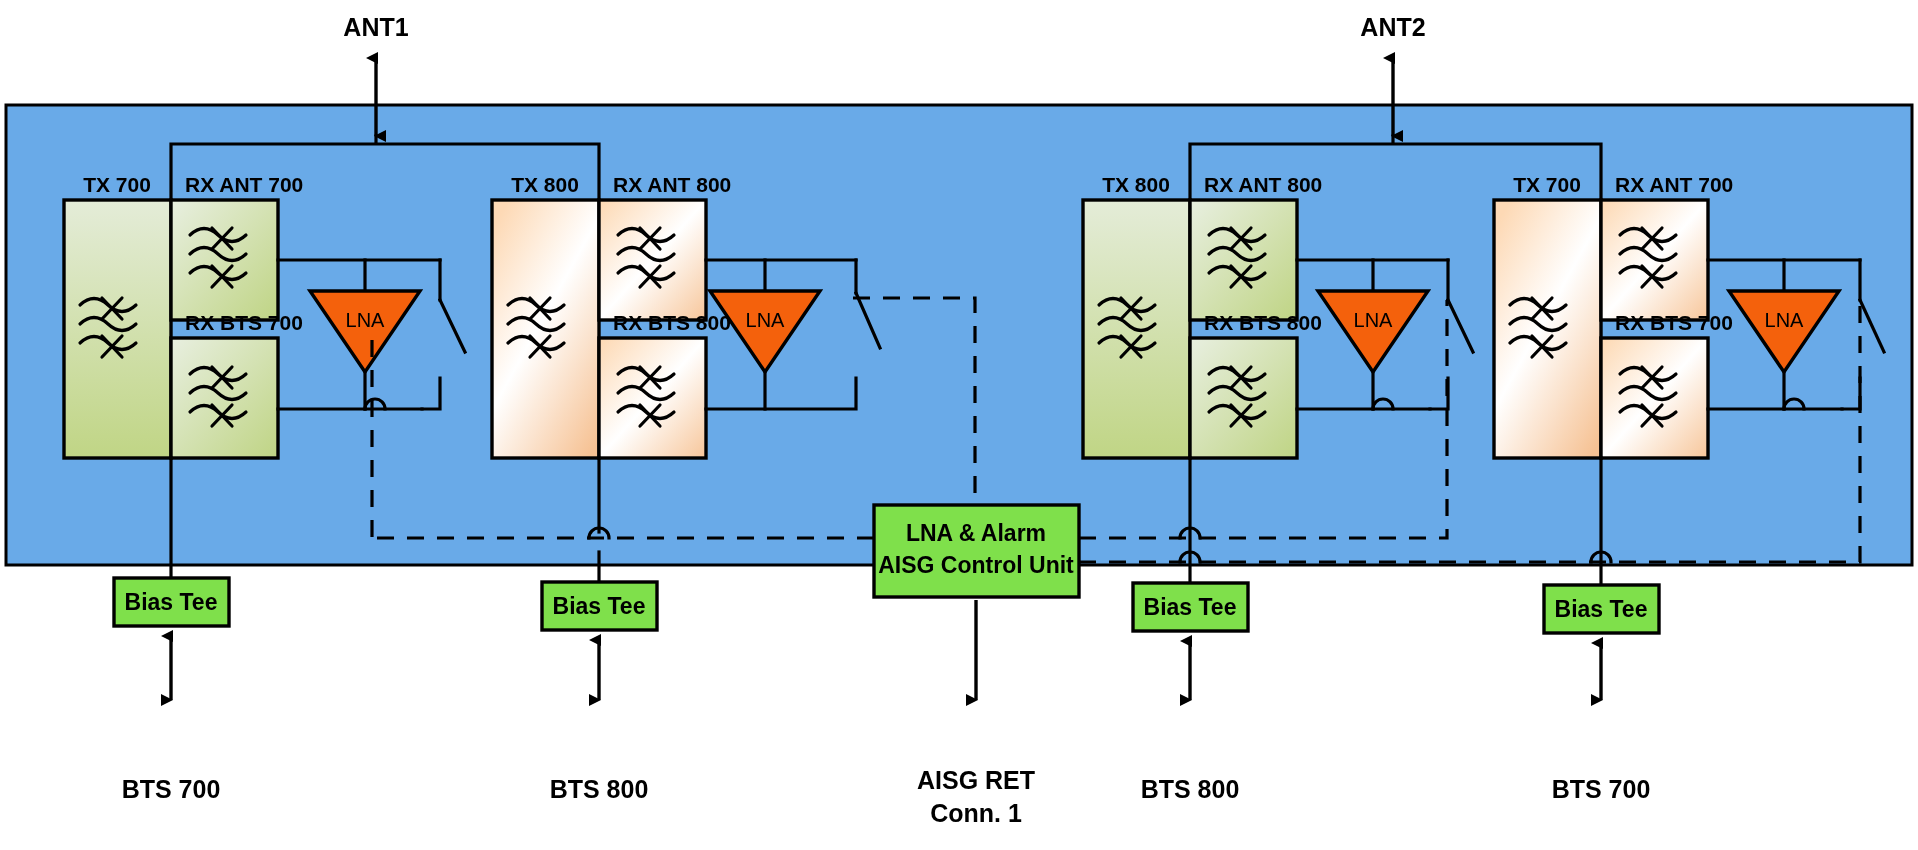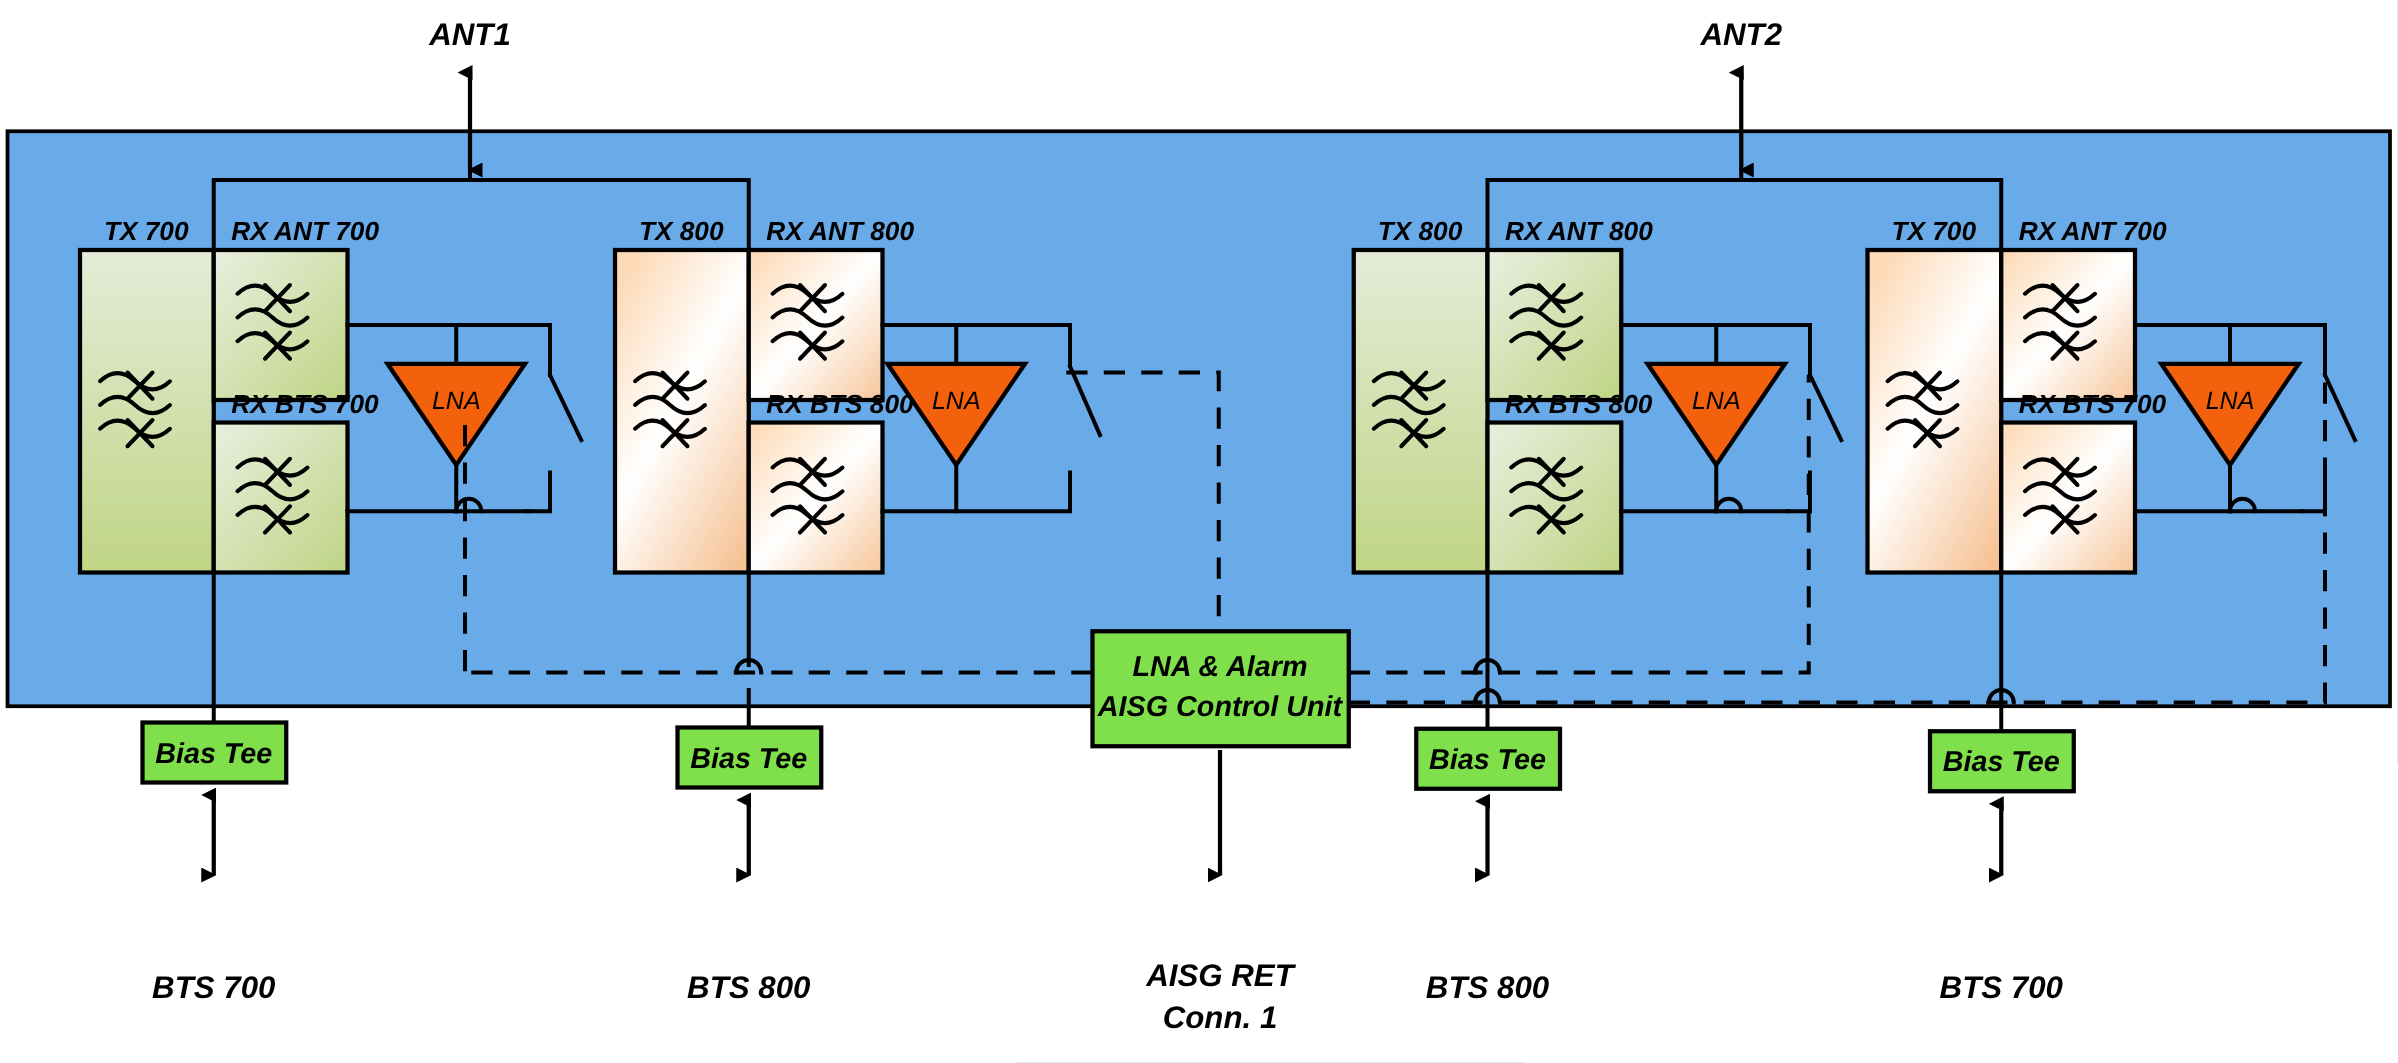--- a/index.html
+++ b/index.html
@@ -1,18 +1,18 @@
 <!DOCTYPE html>
 <html><head>
 <meta charset="utf-8">
 <style>
   html,body{margin:0;padding:0;background:#ffffff;}
   body{width:1918px;height:850px;overflow:hidden;
        font-family:"Liberation Sans","DejaVu Sans",sans-serif;}
-  #stage{position:relative;width:1628px;height:850px;font-style:italic;}
+  #stage{position:relative;width:1628px;height:850px;}
   svg#diagram{display:block;width:1918px;height:850px;}
   .lbl{font-family:"Liberation Sans","DejaVu Sans",sans-serif;
        font-weight:bold;fill:#000000;}
   .lbl-blk{font-size:21px;}
   .lbl-ext{font-size:25px;}
   .lbl-lna{font-size:20px;font-weight:normal;}
   .lbl-box{font-size:23px;}
   .wire{stroke:#000000;stroke-width:3.2;fill:none;stroke-linecap:square;}
   .ctrl{stroke:#000000;stroke-width:3.2;fill:none;
         stroke-dasharray:17 13;stroke-linecap:butt;}

